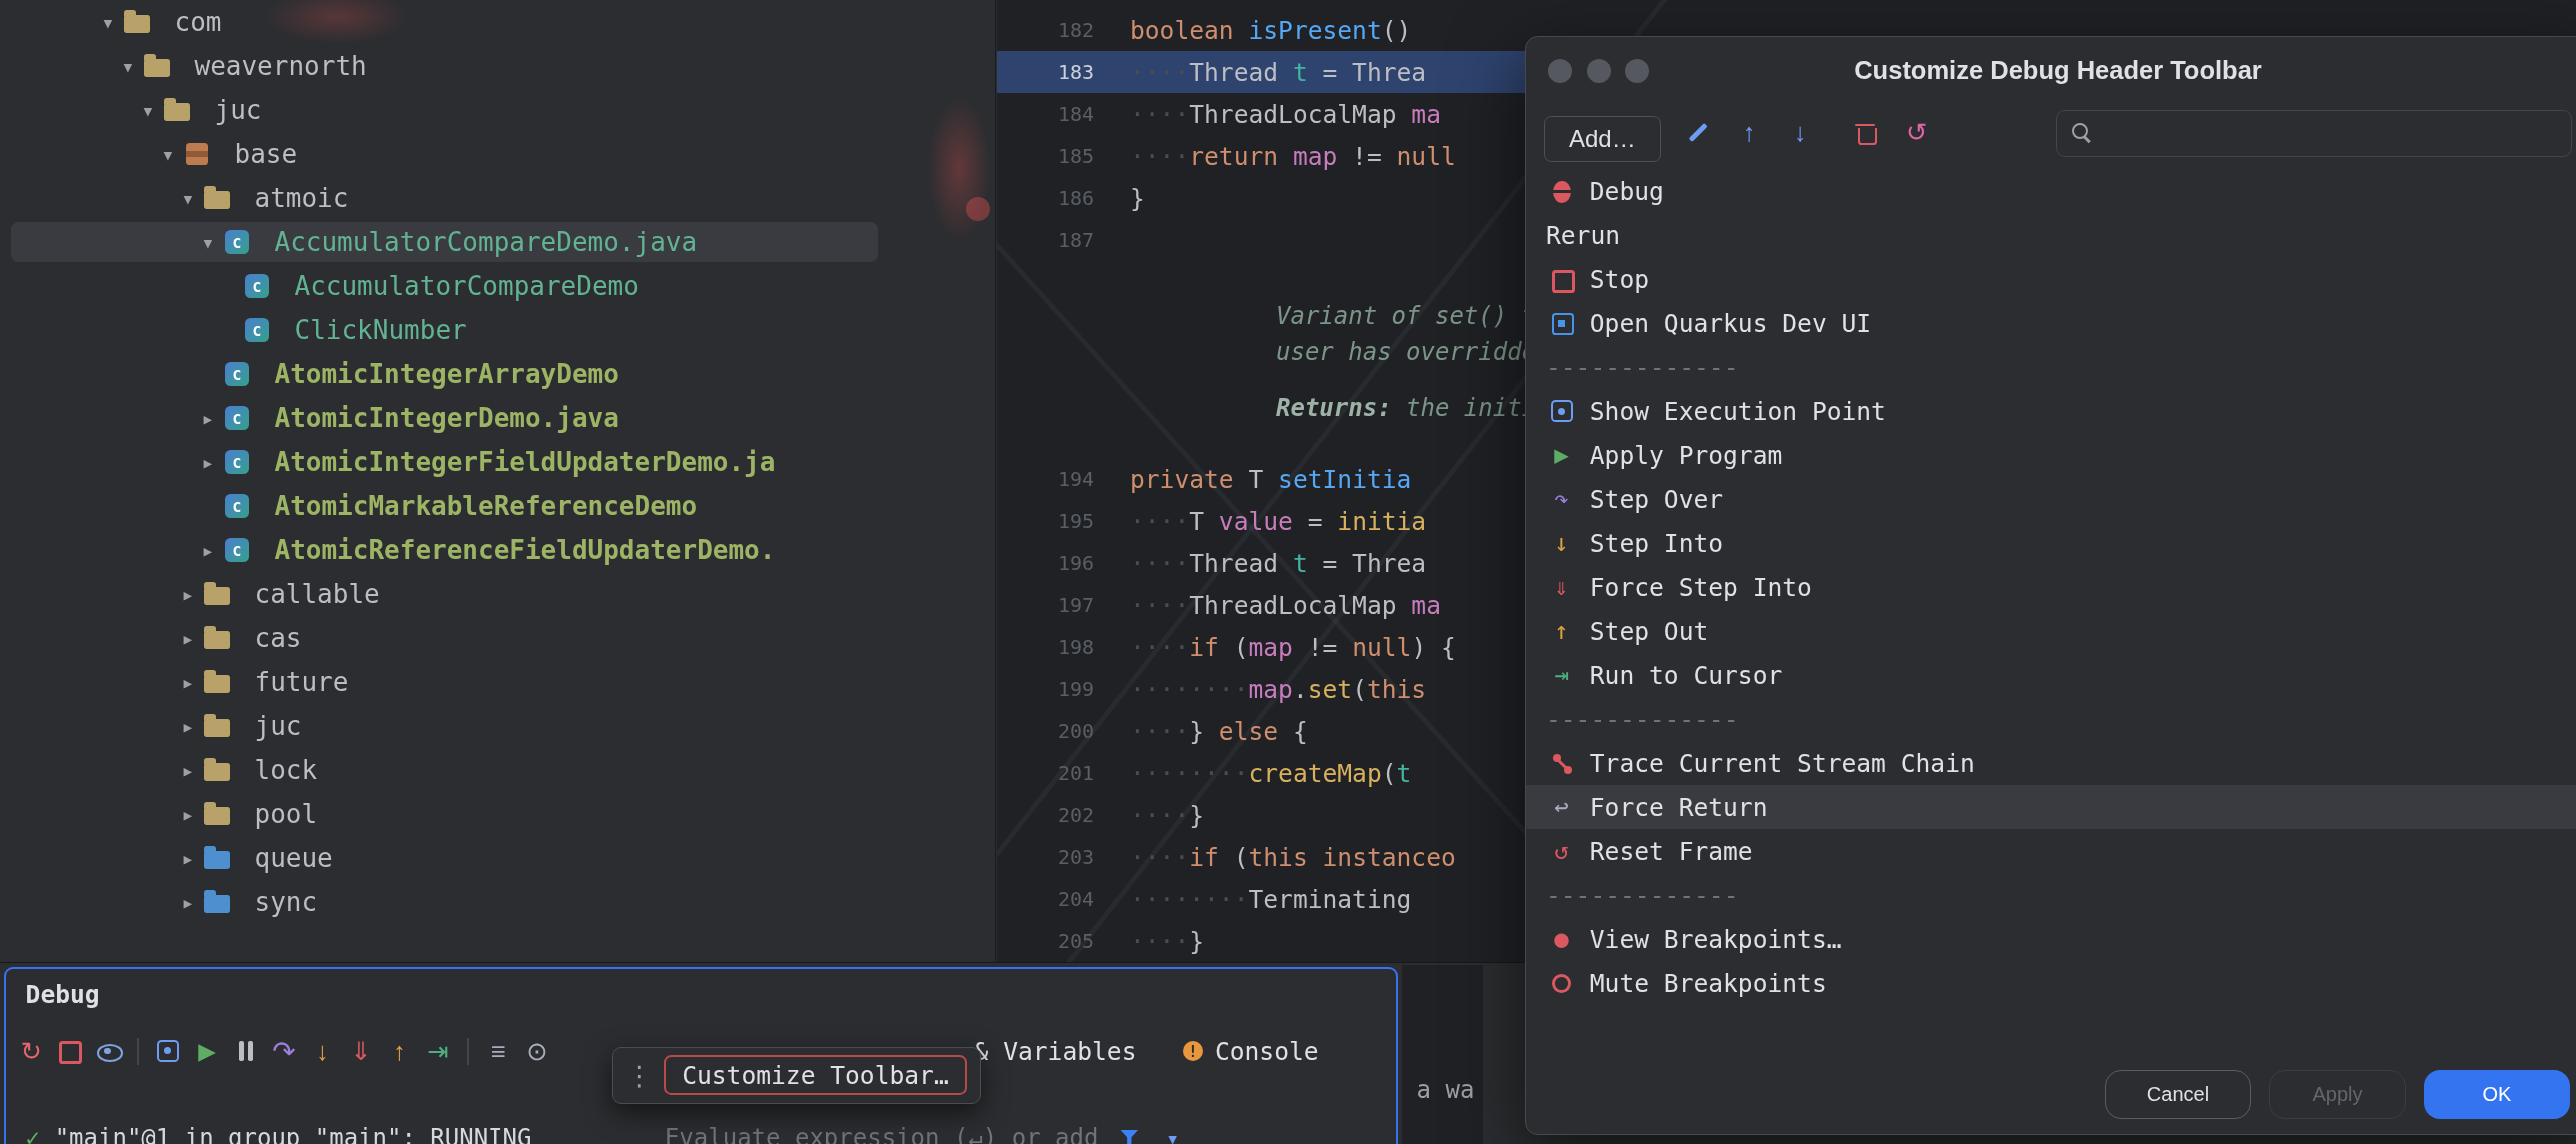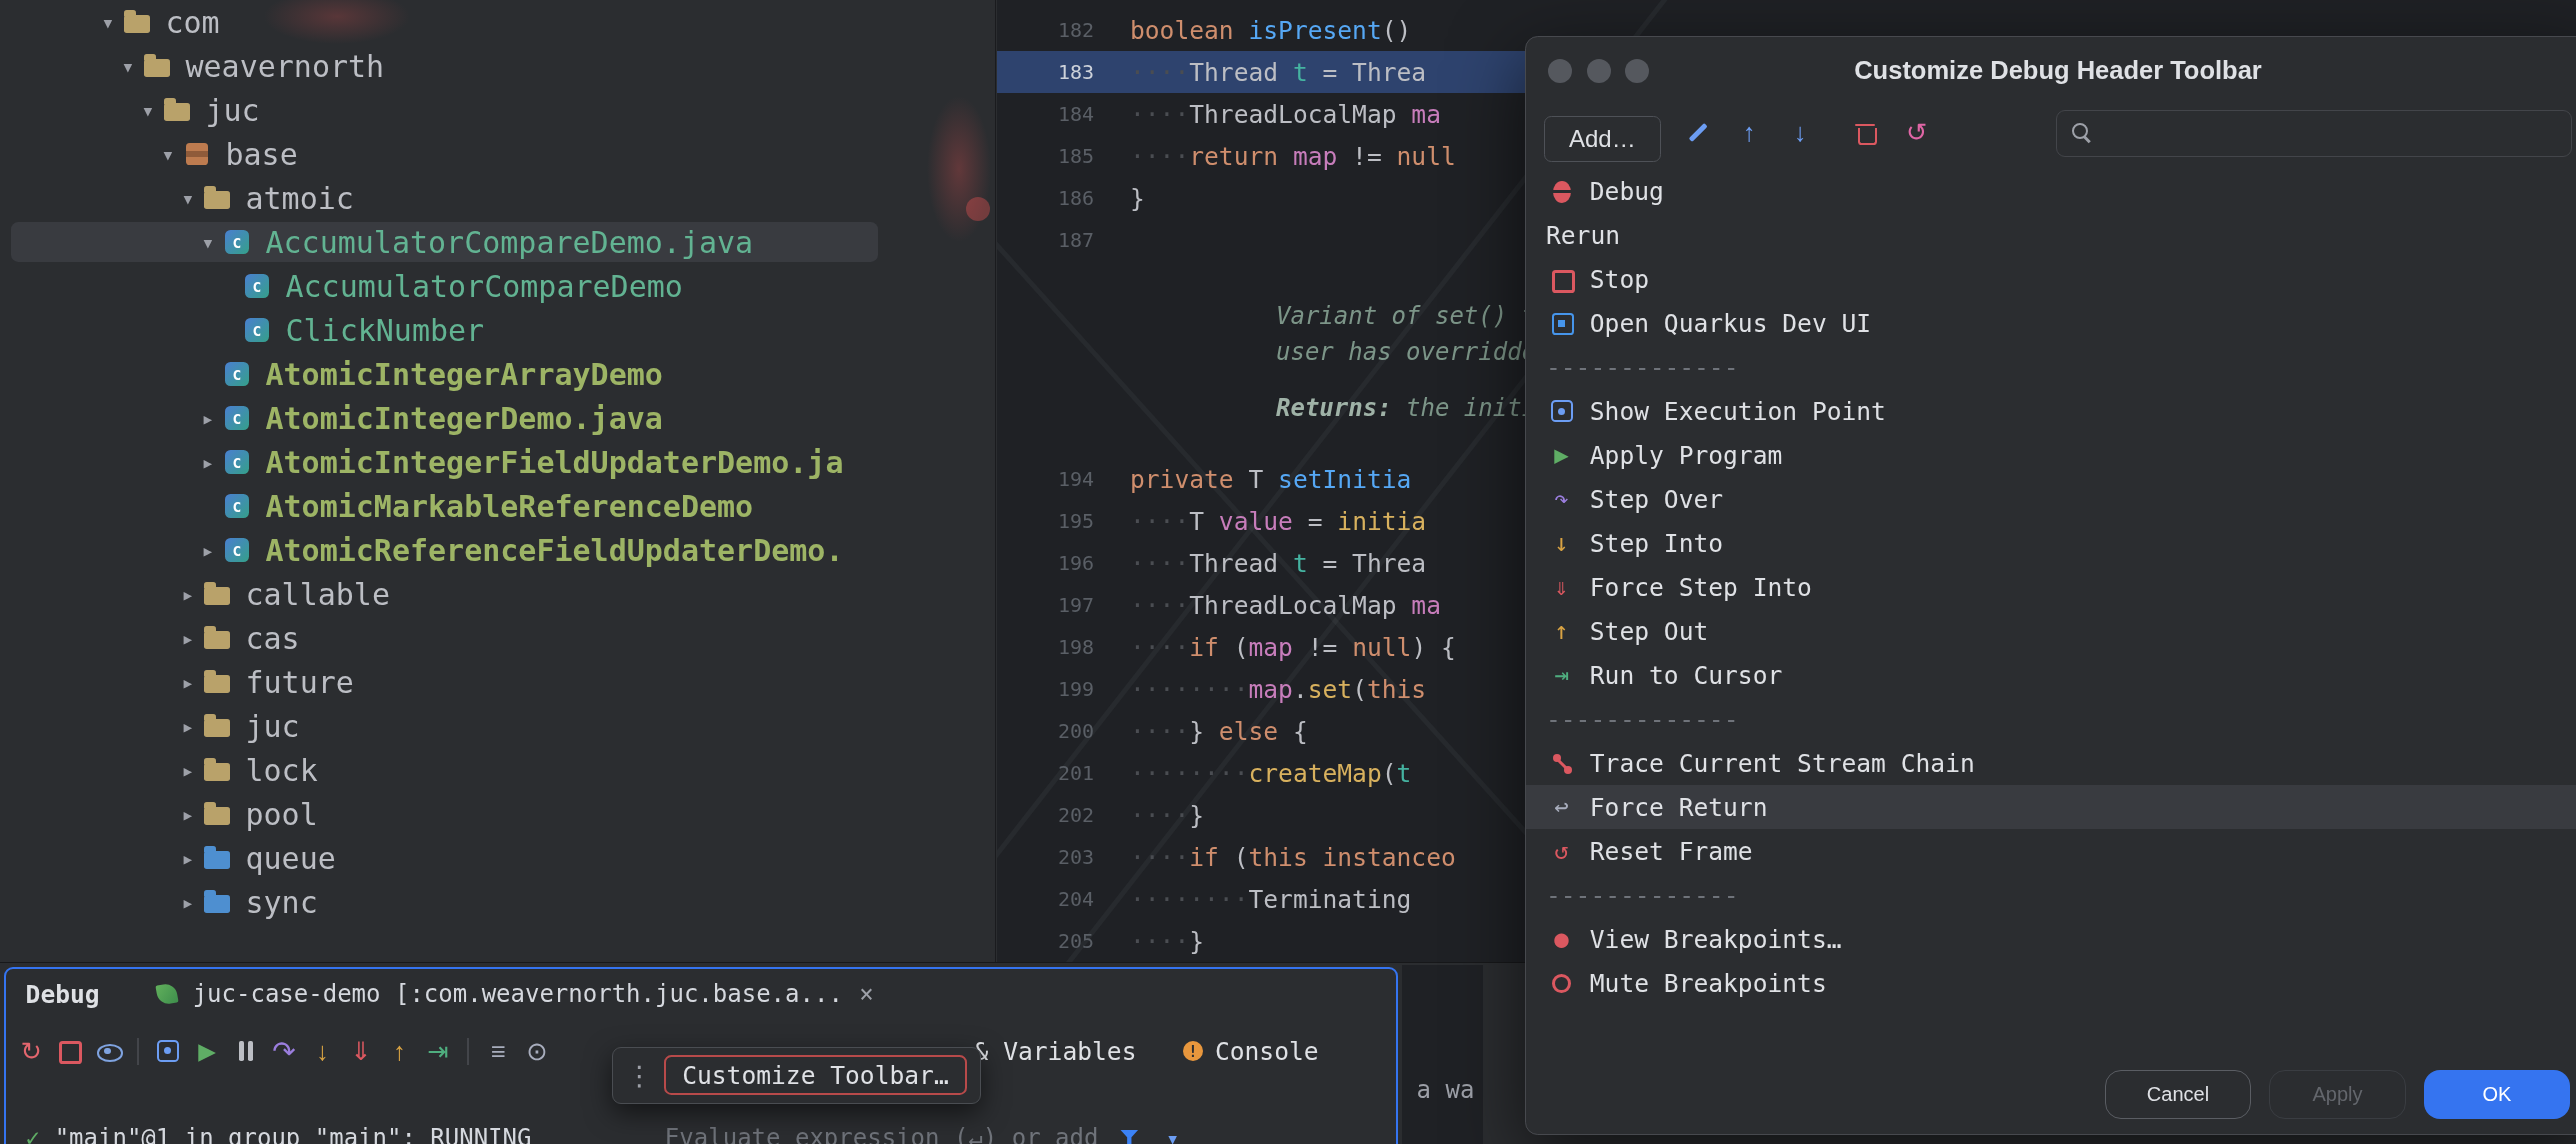--- a/index.html
+++ b/index.html
@@ -14,21 +14,21 @@
   .d1{left:264px;top:-11px;width:146px;height:55px;border-radius:50%;
       background:radial-gradient(closest-side,rgba(224,82,82,.25),transparent);}
   .d2{left:927px;top:96px;width:64px;height:146px;border-radius:50%;
       background:radial-gradient(closest-side,rgba(224,82,82,.30),transparent);}
   .d3{left:966px;top:197px;width:24px;height:24px;border-radius:50%;background:rgba(224,82,82,.40);}
   .trow{height:44px;display:flex;align-items:center;position:relative;white-space:nowrap;}
   .trow.sel::before{content:"";position:absolute;left:11px;right:117px;top:1.8px;bottom:1.8px;
                     background:#393B40;border-radius:7.3px;}
   .trow>*{position:relative;}
   .chev{width:25.5px;flex:none;text-align:center;font-size:22px;color:#9DA0A8;}
-  .tlabel{font-size:30px;color:#BCBEC4;margin-left:12px;}
+  .tlabel{font-size:26px;color:#BCBEC4;margin-left:21px;}
   .tlabel.file{color:#9DB465;font-weight:bold;}
   .tlabel.file-sel{color:#62B392;}
 
   
   .ico{position:relative;display:inline-flex;align-items:center;justify-content:center;
        width:33px;height:33px;flex:none;font-size:25.5px;line-height:1;}
   .ico::before,.ico::after{content:"";position:absolute;}
   .i-folder::before{width:25.5px;height:18px;border-radius:2.7px;background:#B9A26A;top:9px;left:3.6px;}
   .i-folder::after{width:12px;height:6.4px;border-radius:2.7px 2.7px 0 0;background:#B9A26A;top:4.6px;left:3.6px;}
   .i-folder-blue::before{width:25.5px;height:18px;border-radius:2.7px;background:#4E8FD0;top:9px;left:3.6px;}
@@ -370,25 +370,20 @@
           <span class="lnum">205</span>
           <span class="ctext"><span class="ws">····</span><span class="tk-pl">}</span></span>
         </div>
       </div>
   </section>
 
   <section id="bottom">
     <div id="focus-box">
       <div class="dbg-header">
         <span class="dbg-title">Debug</span>
-        <div class="dbg-tab">
-          <span class="ico i-leaf"></span>
-          <span class="dbg-tab-label">juc-case-demo [:com.weavernorth.juc.base.a...</span>
-          <span class="dbg-tab-close">×</span>
-        </div>
       </div>
       <div class="dbg-toolbar">
         <span id="dbg-icons" style="display:flex;align-items:center;gap:5.5px;">
             <button class="tbtn">
               <span class="ico i-rerun-debug">↻</span>
             </button>
             <button class="tbtn">
               <span class="ico i-stop-sq"></span>
             </button>
             <button class="tbtn">

